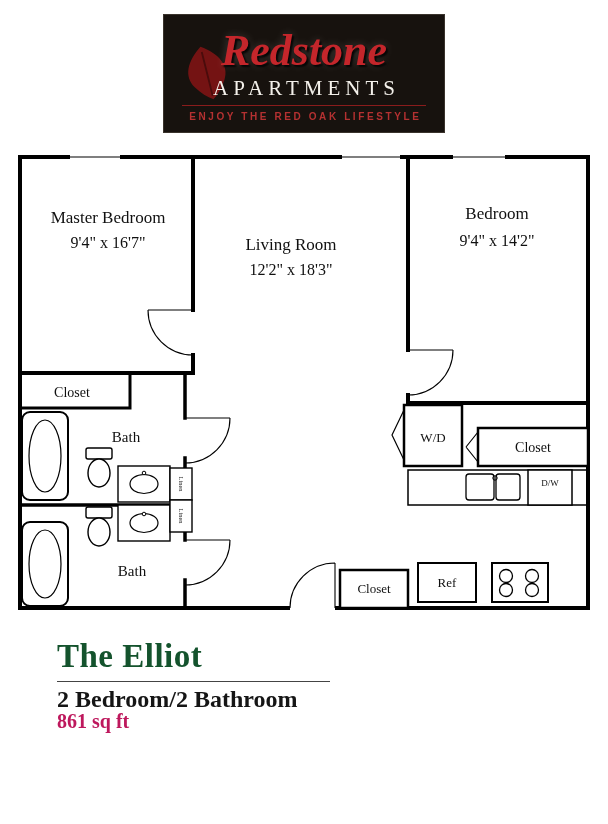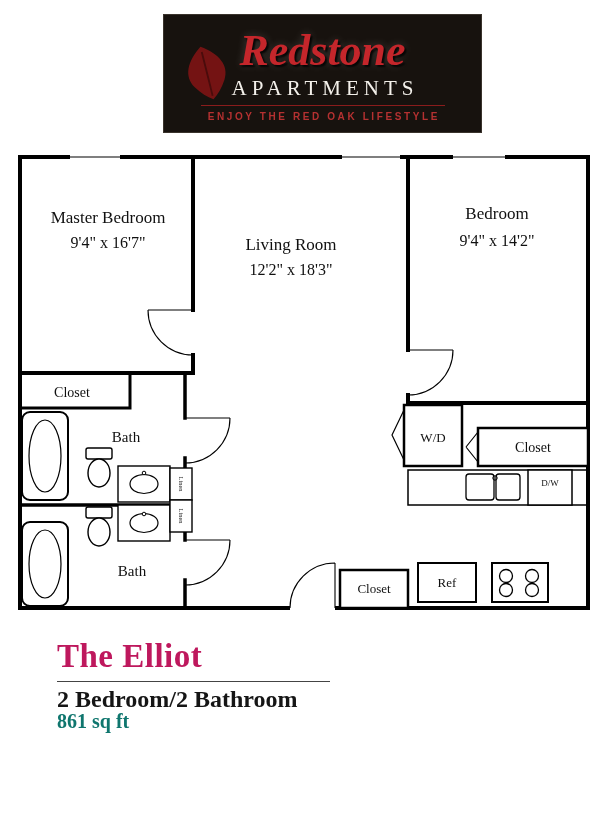--- a/index.html
+++ b/index.html
@@ -1,42 +1,42 @@
 <!DOCTYPE html>
 <html><head>
 <meta charset="utf-8">
 <style>
   html,body{margin:0;padding:0;background:#ffffff;}
   .page{position:relative;width:608px;height:824px;background:#ffffff;overflow:hidden;
         font-family:"Liberation Serif",serif;}
 
   
-  .logo{position:absolute;left:163px;top:14px;width:319px;height:119px;
+  .logo{position:absolute;left:163px;top:14px;width:282px;height:119px;
         background:#17120e;border:1px solid #3a332c;box-sizing:border-box;
         display:flex;flex-direction:column;align-items:center;overflow:hidden;}
   .leaf{position:absolute;left:16px;top:26px;transform:rotate(-14deg);opacity:.95;}
   .brand{margin-top:12px;font-family:"Liberation Serif",serif;font-style:italic;font-weight:bold;
          font-size:44px;line-height:48px;color:#c4262b;
          text-shadow:2px 2px 2px rgba(0,0,0,.85), 0 0 10px rgba(255,255,255,.18);z-index:2;}
   .brand-sub{margin-top:1px;font-size:21px;line-height:24px;color:#f3f0ea;
              letter-spacing:5px;text-indent:5px;z-index:2;}
   .logo-rule{margin-top:5px;width:244px;height:1px;background:#8a1c1c;}
   .tagline{margin-top:5px;font-family:"Liberation Sans",sans-serif;font-size:10px;
            letter-spacing:2.6px;text-indent:2.6px;color:#b53131;font-weight:bold;z-index:2;}
 
   
   .plan{position:absolute;left:14px;top:150px;}
   .plan text{font-family:"Liberation Serif",serif;fill:#101010;}
 
   
   .title{position:absolute;left:57px;top:638px;font-size:33px;font-weight:bold;
-         color:#be185d;letter-spacing:.5px;}
+         color:#14532d;letter-spacing:.5px;}
   .rule{position:absolute;left:57px;top:681px;width:273px;height:1px;background:#444;}
   .type{position:absolute;left:57px;top:686px;font-size:24px;font-weight:bold;color:#151515;}
-  .area{position:absolute;left:57px;top:710px;font-size:20px;font-weight:bold;color:#0f766e;}
+  .area{position:absolute;left:57px;top:710px;font-size:20px;font-weight:bold;color:#be185d;}
 </style>
 </head>
 <body>
 
 <div class="page">
 
   <div class="logo">
     <svg class="leaf" width="54" height="64" viewBox="0 0 60 64">
       <path d="M30 2 C12 14 4 30 13 44 C18 52 24 58 30 62 C36 58 42 52 47 44 C56 30 48 14 30 2 Z" fill="#7a1414"></path>
       <path d="M30 8 L30 58" stroke="#4d0c0c" stroke-width="2" fill="none"></path>

